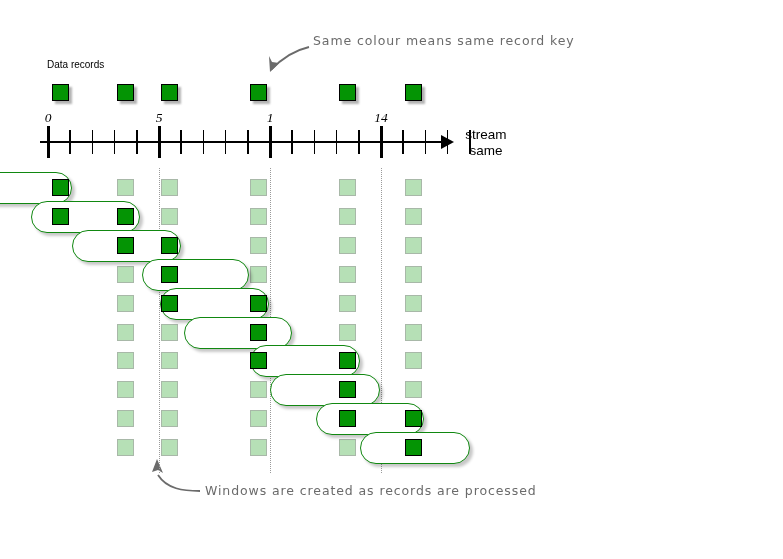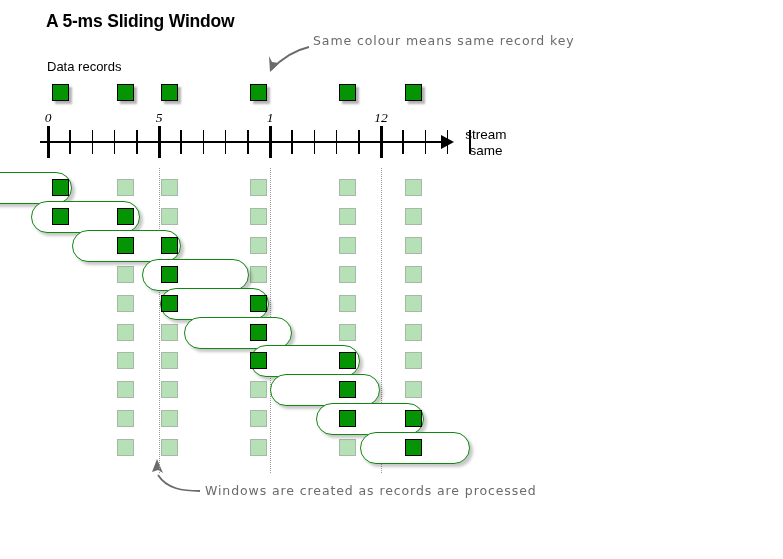--- a/index.html
+++ b/index.html
@@ -29,21 +29,21 @@
     color: #000000;
     letter-spacing: -0.2px;
     white-space: nowrap;
   }
 
   
   #records-label {
     position: absolute;
     left: 47px;
     top: 59px;
-    font-size: 13px;
+    font-size: 10px;
     color: #000000;
     white-space: nowrap;
   }
 
   
   .handnote {
     position: absolute;
     font-family: "DejaVu Sans", sans-serif;
     font-size: 12.5px;
     color: #6b6b6b;
@@ -159,21 +159,20 @@
     left: 0; top: 0;
     width: 783px; height: 559px;
     pointer-events: none;
   }
 </style>
 </head>
 <body>
 
 <div id="stage">
 
-  <div id="title">A 5-ms Sliding Window</div>
 
   <div id="records-label">Data records</div>
 
   <div class="handnote" id="note-windows">Windows are created as records are processed</div>
 
   <div class="handnote" id="note-colour">Same colour means same record key</div>
 
   <svg id="arrows" viewBox="0 0 783 559" xmlns="http://www.w3.org/2000/svg">
 
     <path d="M 309 47 C 296 50 283 57 271 70" fill="none" stroke="#6b6b6b" stroke-width="1.8"></path>
@@ -208,21 +207,21 @@
       <div class="tick major" style="left: 379.5px;"></div>
       <div class="tick minor" style="left: 402.4px;"></div>
       <div class="tick minor" style="left: 424.6px;"></div>
       <div class="tick minor" style="left: 446.8px;"></div>
       <div class="tick minor" style="left: 469px;"></div>
     </div>
   <div id="tick-labels">
       <div class="tick-label" style="left: 48px;">0</div>
       <div class="tick-label" style="left: 159px;">5</div>
       <div class="tick-label" style="left: 270px;">1</div>
-      <div class="tick-label" style="left: 381px;">12</div>
+      <div class="tick-label" style="left: 381px;">14</div>
     </div>
 
   <div id="records">
       <div class="record" style="left: 52px; top: 84px;"></div>
       <div class="record" style="left: 117px; top: 84px;"></div>
       <div class="record" style="left: 161px; top: 84px;"></div>
       <div class="record" style="left: 250px; top: 84px;"></div>
       <div class="record" style="left: 339px; top: 84px;"></div>
       <div class="record" style="left: 405px; top: 84px;"></div>
     </div>

